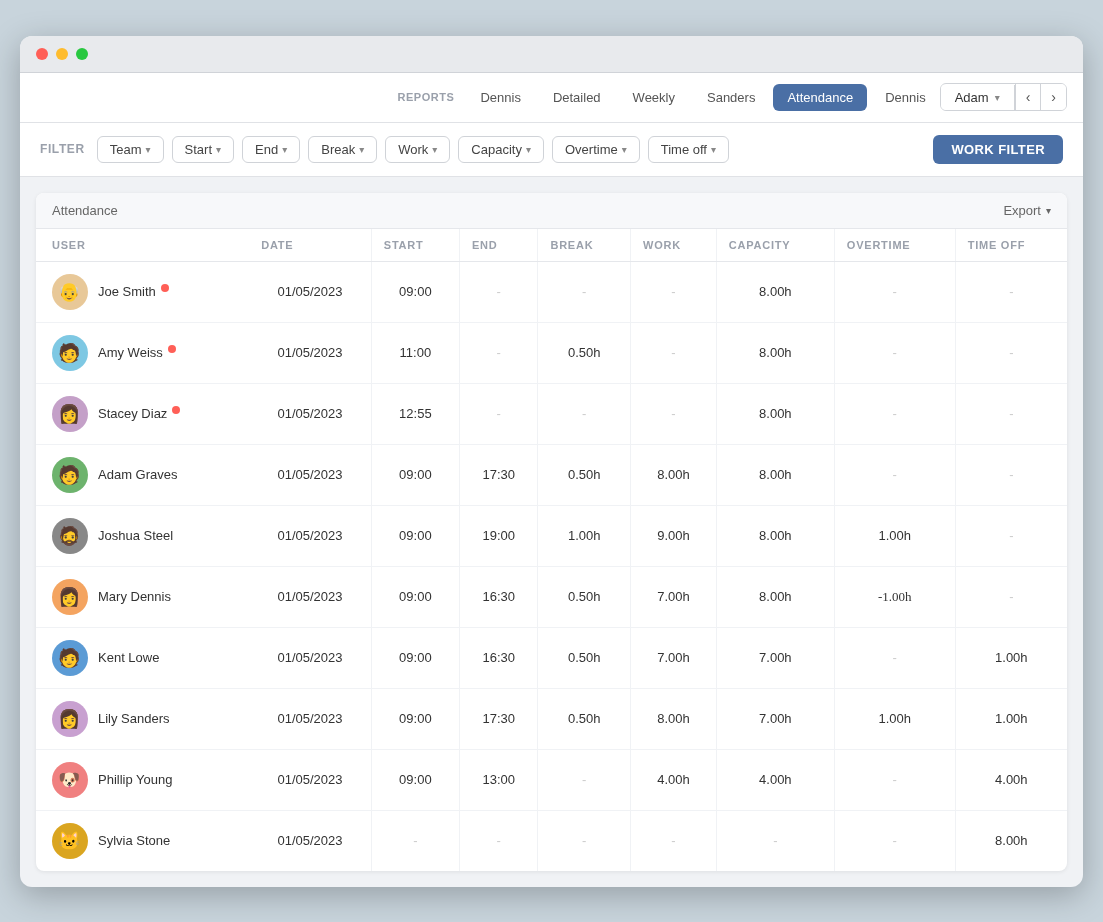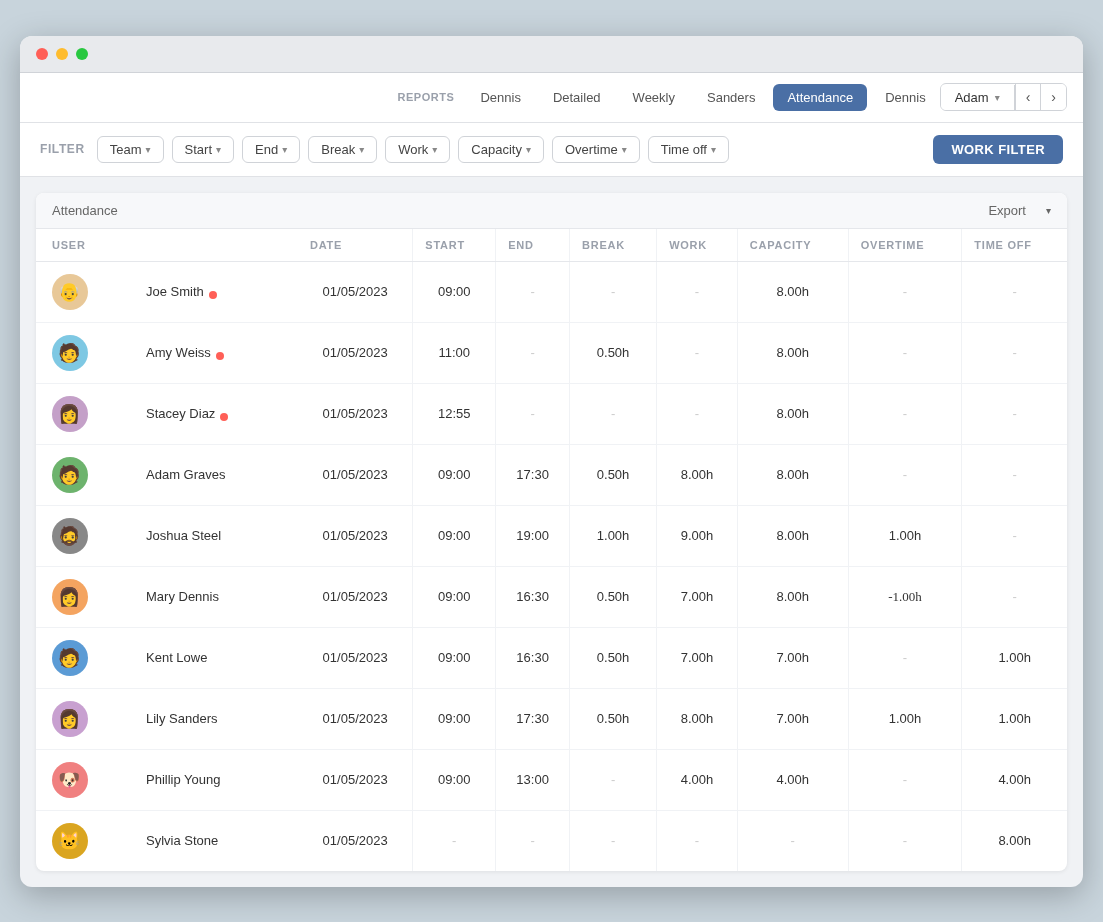--- a/index.html
+++ b/index.html
@@ -162,21 +162,21 @@
       border-bottom: 1px solid #e5e7eb;
     }
     .table-header-bar span {
       font-size: 13px;
       color: #666;
       font-weight: 500;
     }
     .export-btn {
       display: flex;
       align-items: center;
-      gap: 20px;
+      gap: 5px;
       font-size: 13px;
       color: #555;
       cursor: pointer;
       background: none;
       border: none;
     }
     .export-btn .caret { font-size: 10px; }
 
     table {
       width: 100%;
@@ -221,23 +221,22 @@
       display: flex;
       align-items: center;
       justify-content: center;
       font-size: 18px;
     }
     .user-name {
       font-size: 13px;
       color: #333;
       font-weight: 500;
       display: flex;
-      align-items: flex-end;
+      align-items: flex-start;
       gap: 5px;
-      margin-left: 48px;
     }
     .status-dot {
       width: 8px;
       height: 8px;
       border-radius: 50%;
       background: #ff5f57;
       display: inline-block;
     }
     .dash { color: #ccc; }
 

